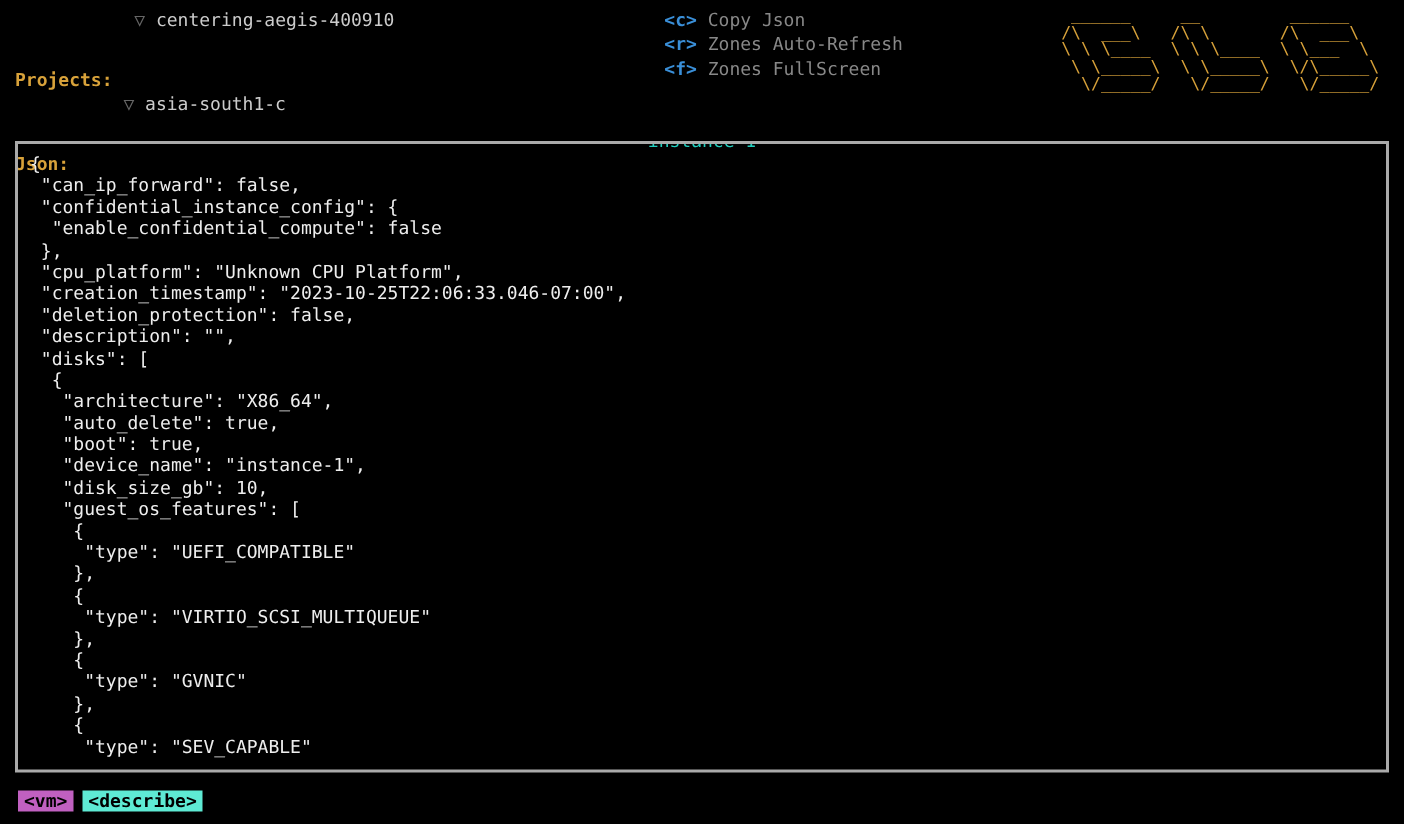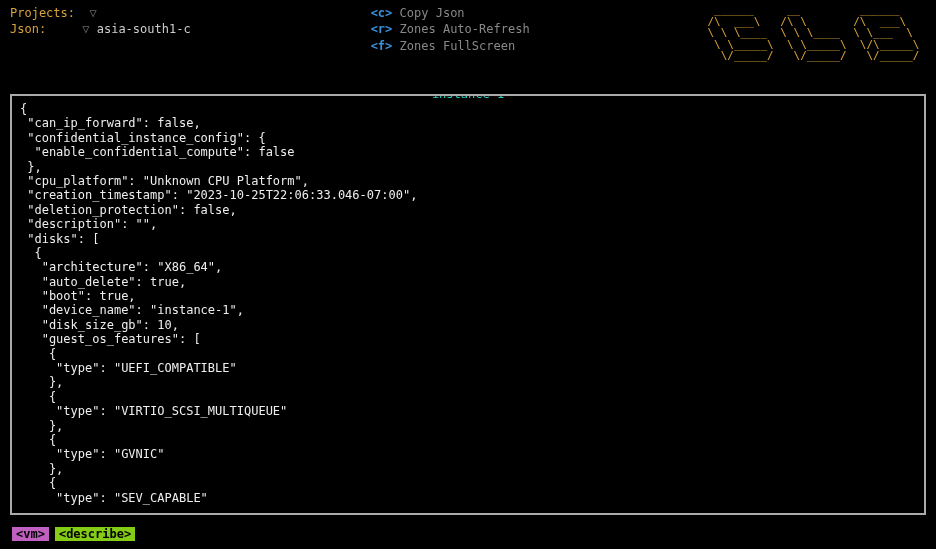--- a/index.html
+++ b/index.html
@@ -23,21 +23,22 @@
       display: flex;
       flex-direction: column;
       gap: 2px;
     }
     .header-row {
       display: flex;
       white-space: pre;
     }
     .label-projects, .label-zones {
       color: #d8a23a;
-      font-weight: normal;
+      font-weight: bold;
+      margin-top: 40px;
     }
     .dropdown-marker {
       color: #666;
     }
     .value-text {
       color: #ccc;
     }
     .shortcuts {
       display: flex;
       flex-direction: column;
@@ -107,31 +108,31 @@
     .footer-tag {
       padding: 0 4px;
       font-weight: bold;
       margin-top: 12px;
     }
     .footer-vm {
       background: #c060c0;
       color: #000;
     }
     .footer-describe {
-      background: #84cc16;
+      background: #5eead4;
       color: #000;
     }
   </style>
 </head>
 <body>
 
 <div class="header">
   <div class="header-left">
     <div class="header-row">
-      <span class="label-projects">Projects:</span><span>  </span><span class="dropdown-marker">▽</span><span> </span>
+      <span class="label-projects">Projects:</span><span>  </span><span class="dropdown-marker">▽</span><span> </span><span class="value-text">centering-aegis-400910</span>
     </div>
     <div class="header-row">
       <span class="label-zones">Json:</span><span>     </span><span class="dropdown-marker">▽</span><span> </span><span class="value-text">asia-south1-c</span>
     </div>
   </div>
   <div class="shortcuts">
     <div class="shortcut-row">
       <span class="shortcut-key">&lt;c&gt;</span><span> </span><span class="shortcut-desc">Copy Json</span>
     </div>
     <div class="shortcut-row">

